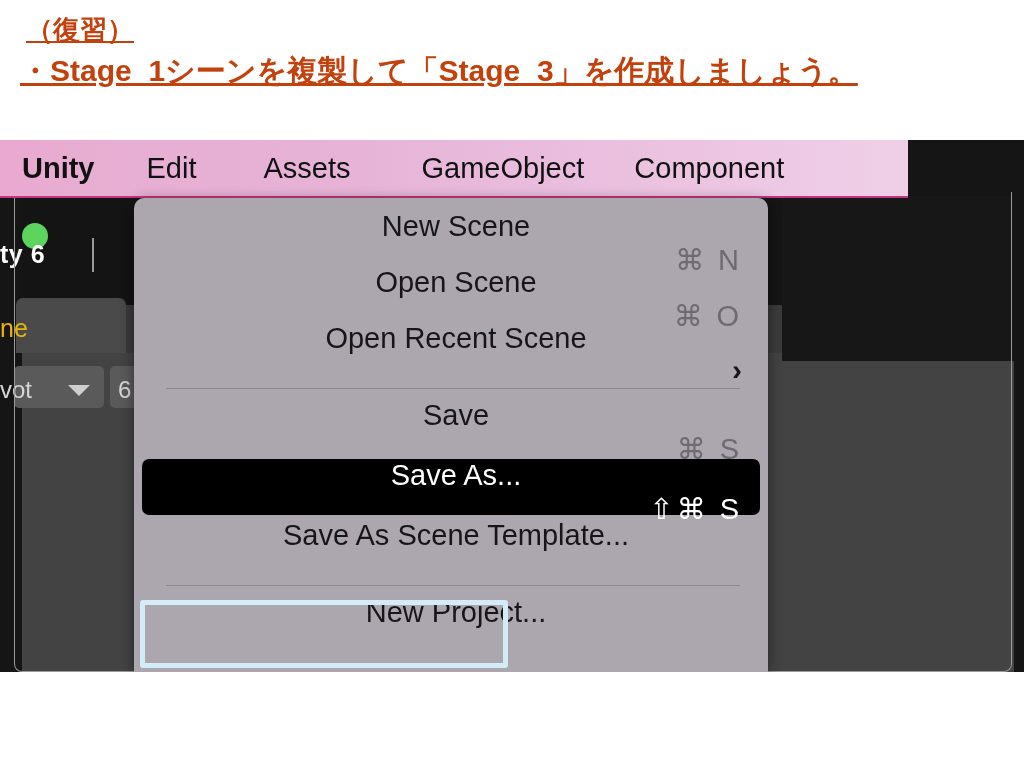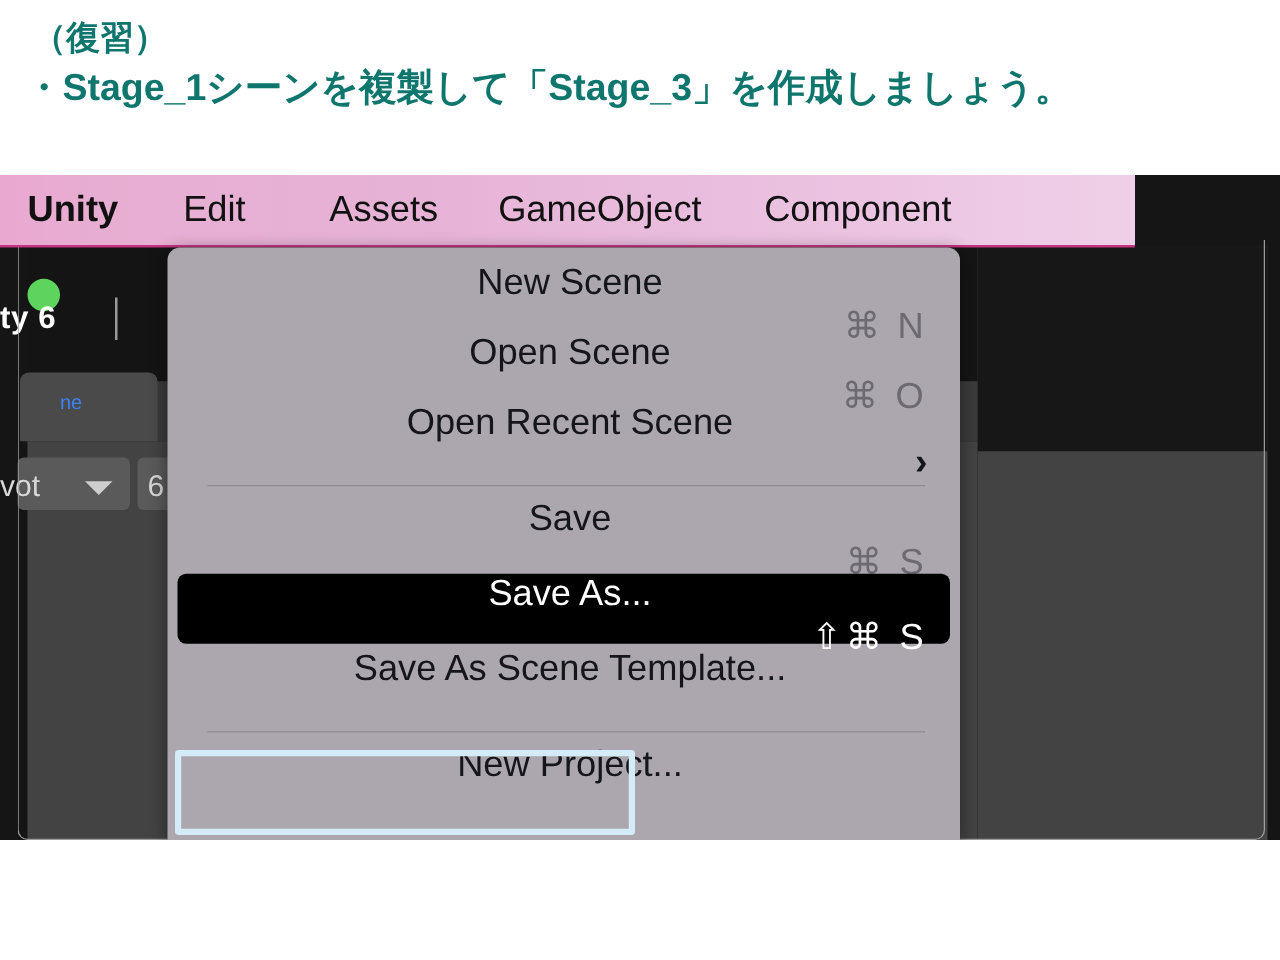--- a/index.html
+++ b/index.html
@@ -18,24 +18,25 @@
   
   .instructions {
     position: absolute;
     left: 0;
     top: 0;
     width: 1024px;
     padding-top: 12px;
     box-sizing: border-box;
   }
   .instr-line {
-    color: #0f766e;
+    color: #c2410c;
     font-weight: bold;
     white-space: nowrap;
     letter-spacing: 0px;
+    text-decoration: underline;
   }
   .instr-line-1 {
     margin-left: 26px;
     font-size: 27px;
     line-height: 36px;
   }
   .instr-line-2 {
     margin-left: 20px;
     font-size: 30px;
     line-height: 42px;
@@ -126,23 +127,22 @@
   .scene-tab {
     position: absolute;
     left: 16px; top: 158px;
     width: 110px; height: 55px;
     background: #4a4a4a;
     border-radius: 7px 7px 0 0;
   }
   .scene-tab-label {
     position: absolute;
     left: 0px; top: 174px;
-    color: #3b82f6;
-    font-size: 16px;
-    margin-left: 48px;
+    color: #eab308;
+    font-size: 25px;
   }
   .pivot-chip {
     position: absolute;
     left: 14px; top: 226px;
     width: 90px; height: 42px;
     background: #5a5a5a;
     border-radius: 5px;
   }
   .pivot-label {
     position: absolute;
@@ -210,21 +210,21 @@
     margin-left: 32px;
     background: #d198bd;
     padding: 0 34px;
     height: 52px;
     line-height: 52px;
     box-shadow: 0 0 0 5px #d3ecf8;
     border-radius: 1px;
   }
   .menu-item.edit { margin-left: 52px; }
   .menu-item.assets { margin-left: 67px; }
-  .menu-item.gameobject { margin-left: 48px; text-align: center; }
+  .menu-item.gameobject { margin-left: 71px; text-align: center; }
   .menu-item.component { margin-left: 50px; }
 
   
   .dropdown {
     position: absolute;
     left: 134px;
     top: 58px;
     width: 634px;
     height: 474px;
     background: #aca7ae;

